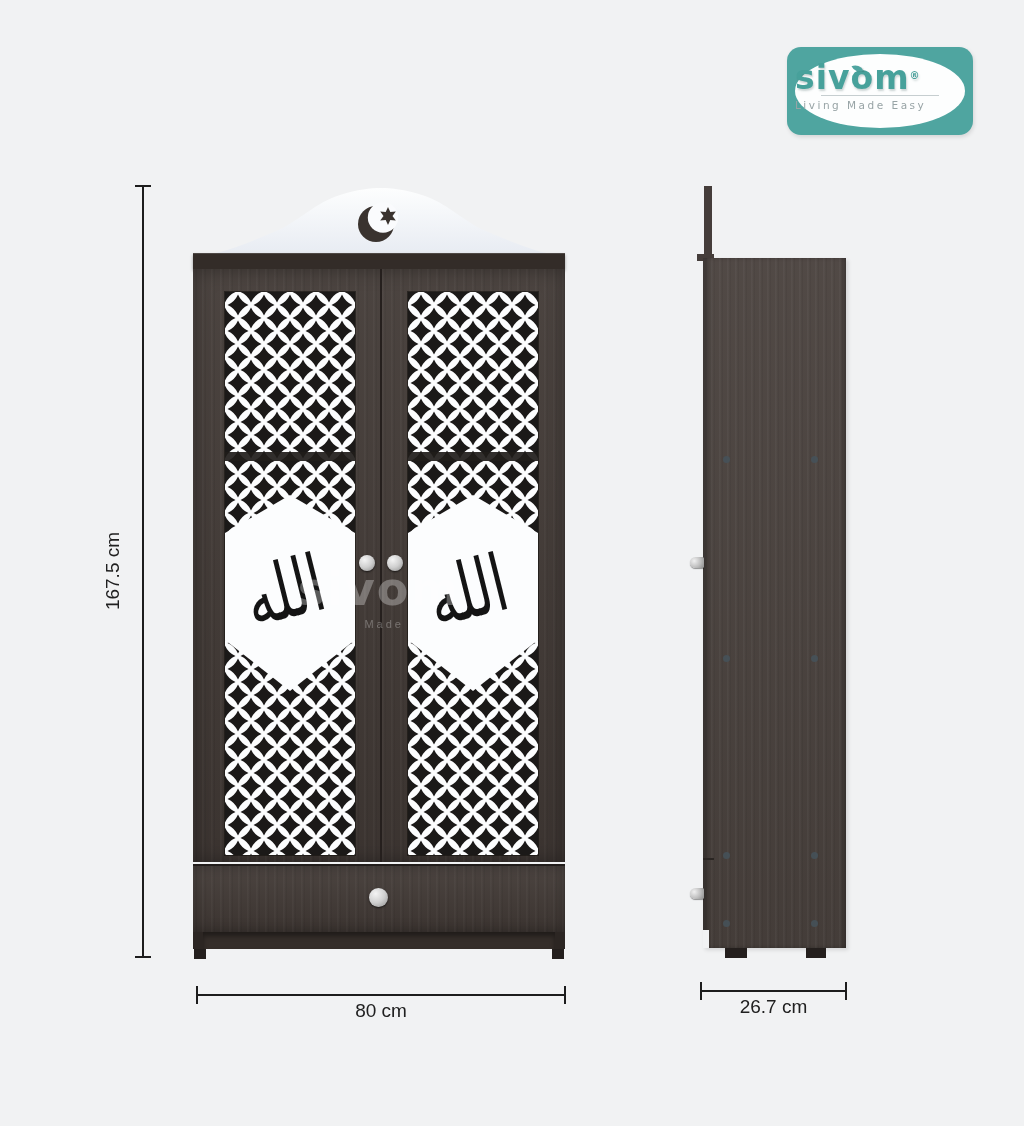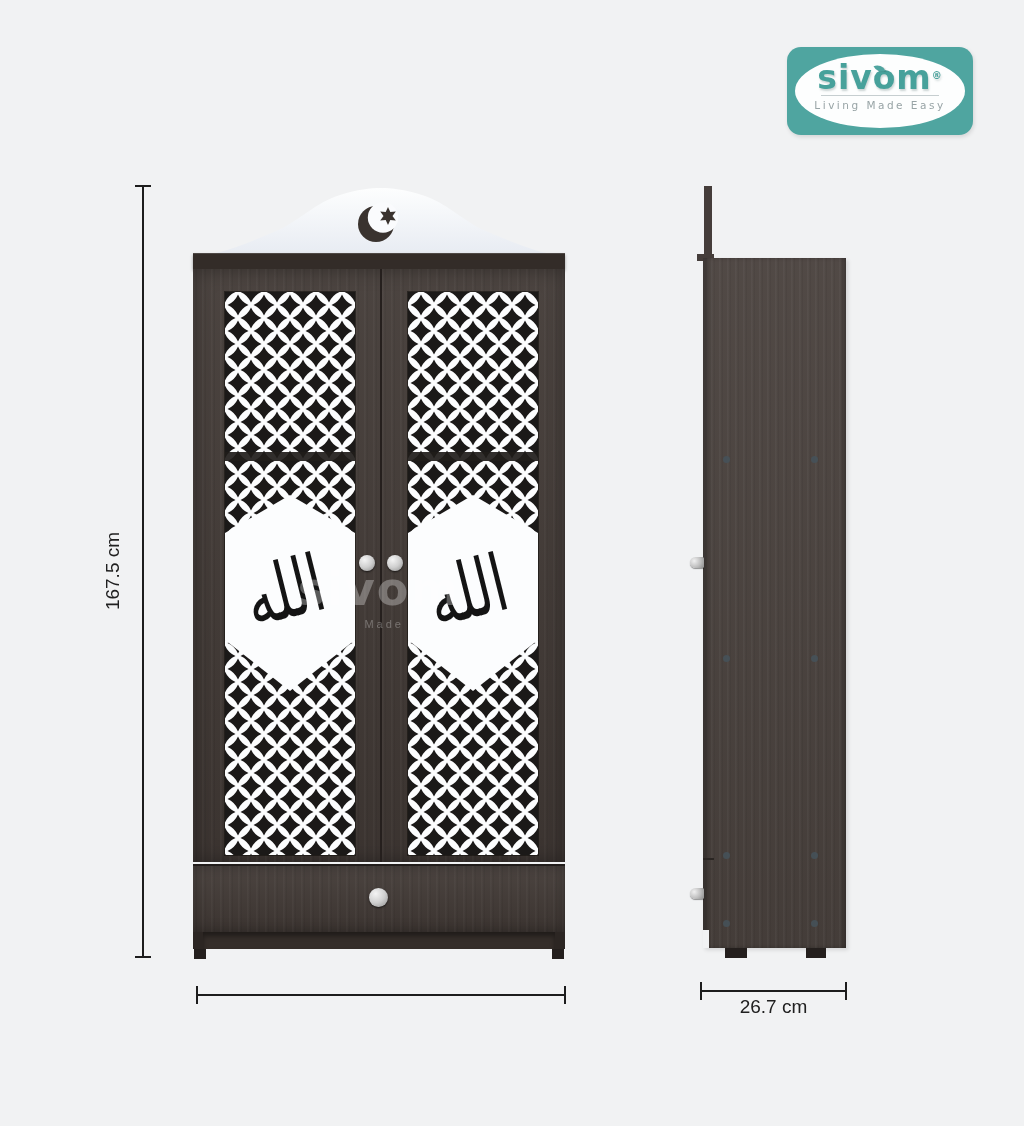--- a/index.html
+++ b/index.html
@@ -3,21 +3,21 @@
 <meta charset="utf-8">
 <style>
   * { margin:0; padding:0; box-sizing:border-box; }
   body { background:#e4e4e6; font-family:"Liberation Sans", sans-serif; }
   #stage { position:relative; width:1024px; height:1126px; background:#f1f2f3; overflow:hidden; margin:0 auto; }
 
   
   .logo-box { position:absolute; left:787px; top:47px; width:186px; height:88px;
       background:#4fa5a0; border-radius:14px; box-shadow:1px 2px 4px rgba(0,0,0,.12); }
   .logo-ellipse { position:absolute; left:8px; top:7px; width:170px; height:74px;
-      background:#fdfefe; border-radius:50%; text-align:center; }
+      background:#fdfefe; border-radius:50%; }
   .logo-brand { position:relative; display:inline-block; margin-top:7px; font-family:"DejaVu Sans",sans-serif;
       font-weight:bold; font-size:33px; line-height:34px; color:#47a19b; letter-spacing:1px;
       text-shadow:1px 2px 2px rgba(60,90,90,.25); }
   .logo-reg { font-size:10px; vertical-align:top; position:relative; top:-2px; }
   .logo-leaf { position:absolute; left:58px; top:3px; width:9px; height:9px; background:#4fa5a0;
       border-radius:0 100% 0 100%; transform:rotate(-25deg); box-shadow:1px 1px 1px rgba(0,0,0,.15); }
   .logo-divider { width:118px; height:1px; background:#c6ced0; margin:0 auto 3px; }
   .logo-tagline { font-size:10.5px; letter-spacing:2.5px; color:#98a4a6; font-family:"DejaVu Sans",sans-serif; }
 
   
@@ -188,19 +188,20 @@
   <div class="foot" style="left:806px; top:948px; width:20px; height:10px;"></div>
 
   <div class="dim-line" style="left:142px; top:186px; width:2px; height:772px;"></div>
   <div class="dim-line" style="left:135px; top:185px; width:16px; height:2px;"></div>
   <div class="dim-line" style="left:135px; top:956px; width:16px; height:2px;"></div>
   <div class="dim-label rot" style="left:53px; top:560px; width:120px;">167.5 cm</div>
 
   <div class="dim-line" style="left:197px; top:994px; width:368px; height:2px;"></div>
   <div class="dim-line" style="left:196px; top:986px; width:2px; height:18px;"></div>
   <div class="dim-line" style="left:564px; top:986px; width:2px; height:18px;"></div>
+  <div class="dim-label" style="left:197px; top:1000px; width:368px;">80 cm</div>
 
   <div class="dim-line" style="left:701px; top:990px; width:145px; height:2px;"></div>
   <div class="dim-line" style="left:700px; top:982px; width:2px; height:18px;"></div>
   <div class="dim-line" style="left:845px; top:982px; width:2px; height:18px;"></div>
   <div class="dim-label" style="left:701px; top:996px; width:145px;">26.7 cm</div>
 
 </div>
 
 </body></html>

